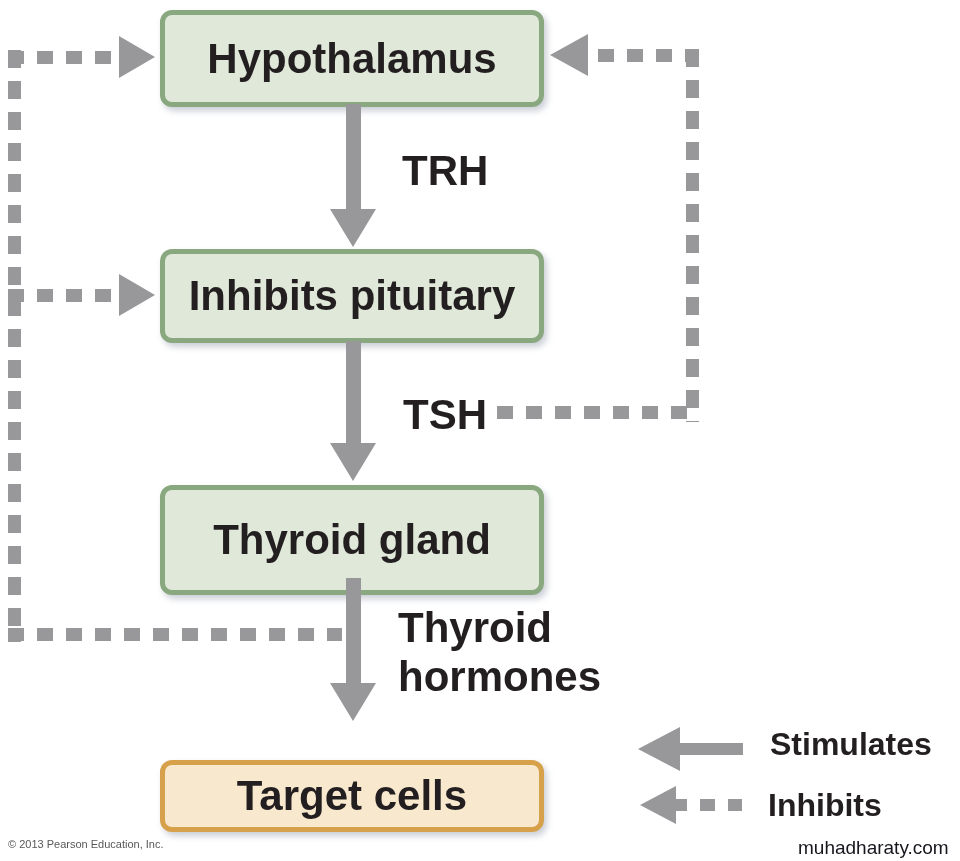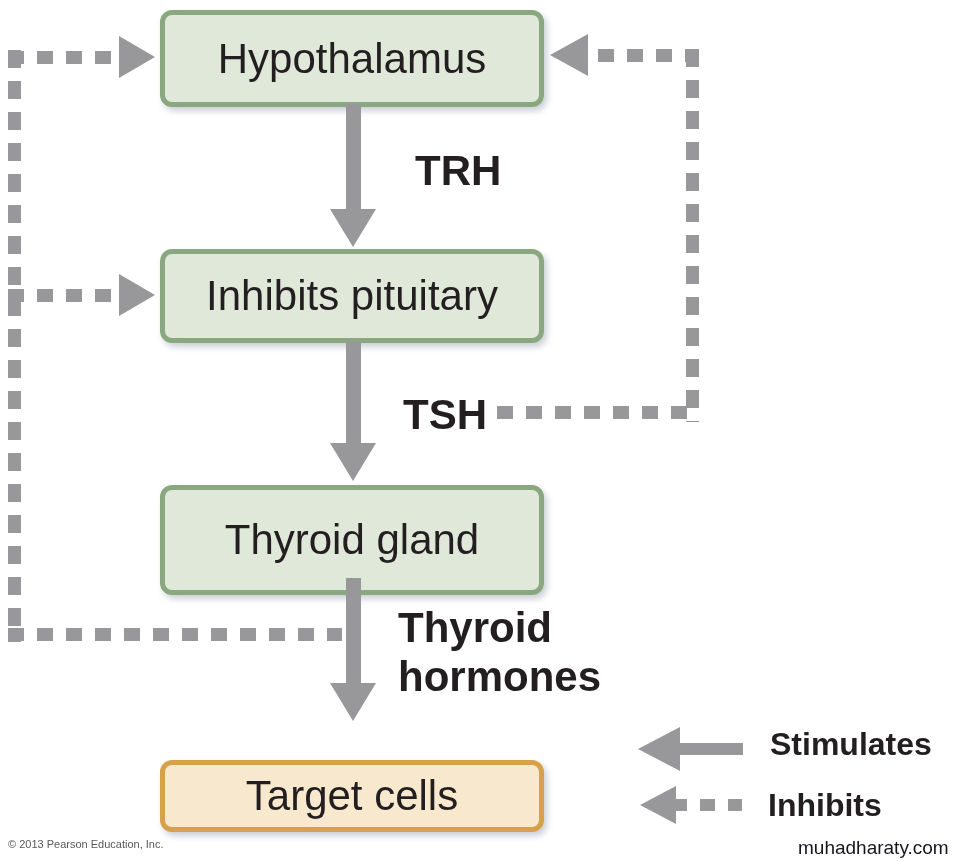--- a/index.html
+++ b/index.html
@@ -19,21 +19,21 @@
 
   .box{
     position:absolute;left:160px;width:384px;
     border-radius:12px;border:5px solid;
     box-sizing:border-box;
     display:flex;align-items:center;justify-content:center;
     box-shadow:3px 4px 6px rgba(125,135,155,0.4);
   }
   .box.green{background:var(--green-fill);border-color:var(--green-border);}
   .box.orange{background:var(--orange-fill);border-color:var(--orange-border);}
-  .box-label{font-size:42px;font-weight:400;color:var(--text);white-space:nowrap;text-align:right;}
+  .box-label{font-size:42px;font-weight:700;color:var(--text);white-space:nowrap;text-align:right;}
 
   .shaft{position:absolute;left:346px;width:15px;background:var(--arrow-gray);}
   .head-down{position:absolute;width:0;height:0;
     border-left:23px solid transparent;border-right:23px solid transparent;
     border-top:38px solid var(--arrow-gray);}
   .head-right{position:absolute;width:0;height:0;
     border-top:21px solid transparent;border-bottom:21px solid transparent;
     border-left:36px solid var(--arrow-gray);}
   .head-left{position:absolute;width:0;height:0;
     border-top:21px solid transparent;border-bottom:21px solid transparent;
@@ -80,21 +80,21 @@
 
   <div class="shaft" style="top:104px;height:108px;"></div>
   <div class="head-down" style="left:330px;top:209px;"></div>
 
   <div class="shaft" style="top:341px;height:105px;"></div>
   <div class="head-down" style="left:330px;top:443px;"></div>
 
   <div class="shaft" style="top:578px;height:108px;"></div>
   <div class="head-down" style="left:330px;top:683px;"></div>
 
-  <div class="hormone-label" style="left:415px;top:146px;text-align:center;">TRH</div>
+  <div class="hormone-label" style="left:402px;top:146px;text-align:center;">TRH</div>
   <div class="hormone-label" style="left:403px;top:390px;">TSH</div>
   <div class="hormone-label" style="left:398px;top:603px;">
     <div>Thyroid</div>
     <div>hormones</div>
   </div>
 
   <div class="dash-v" style="left:8px;top:50px;height:592px;"></div>
   <div class="dash-h" style="left:8px;top:51px;width:108px;"></div>
   <div class="head-right" style="left:119px;top:36px;"></div>
   <div class="dash-h" style="left:8px;top:289px;width:108px;"></div>

